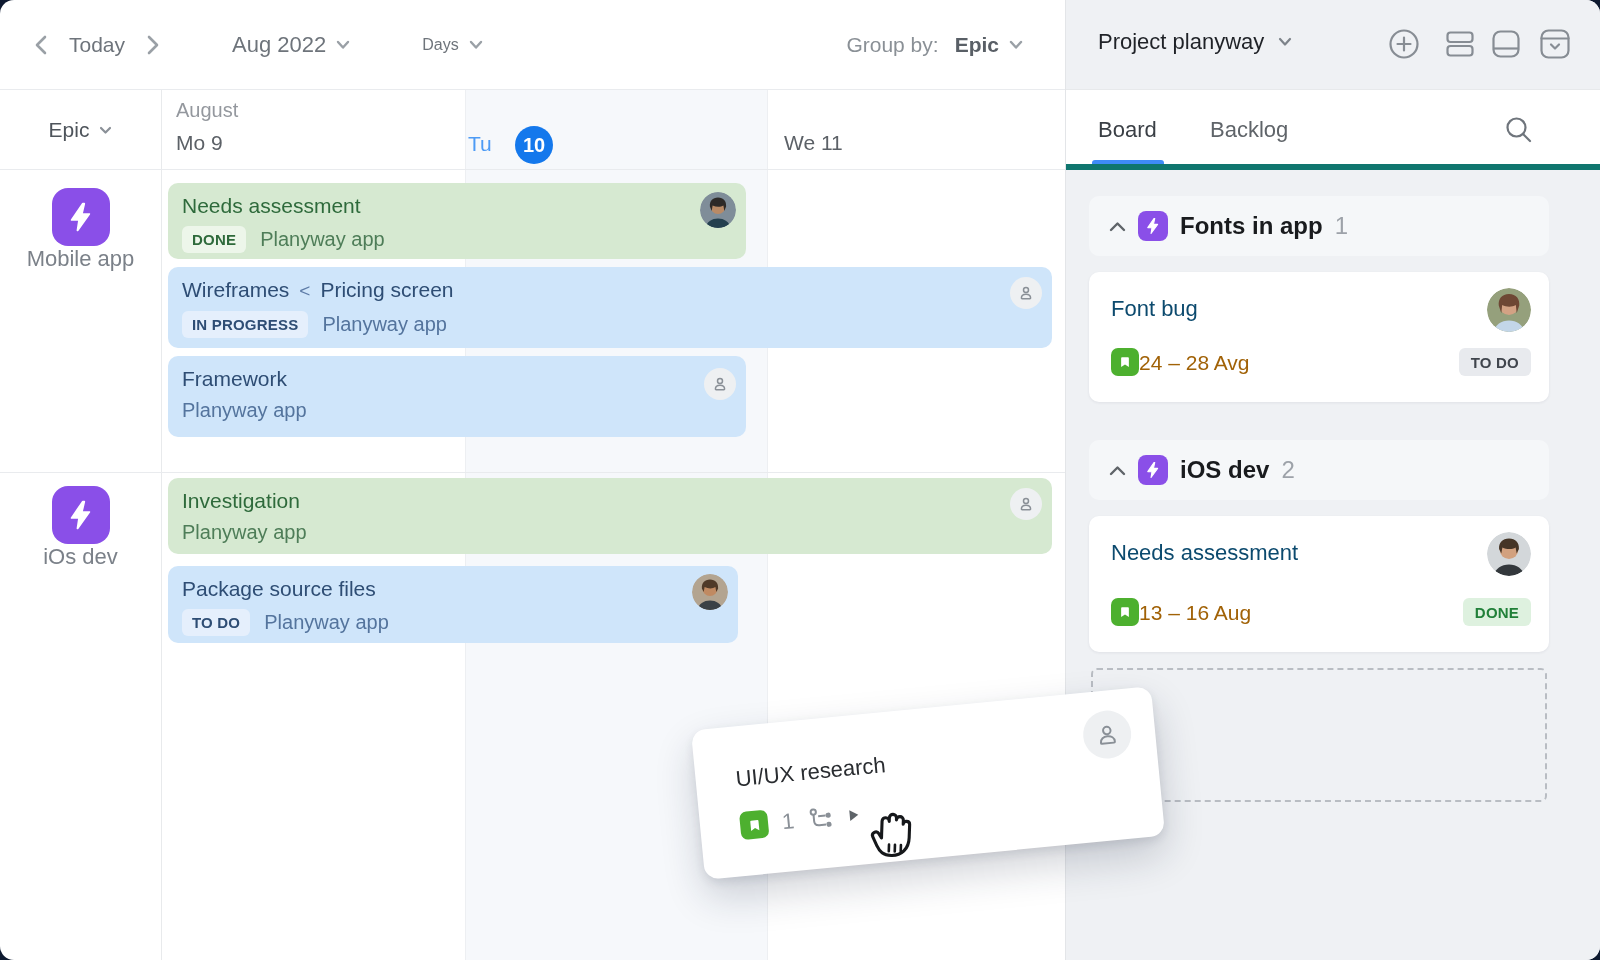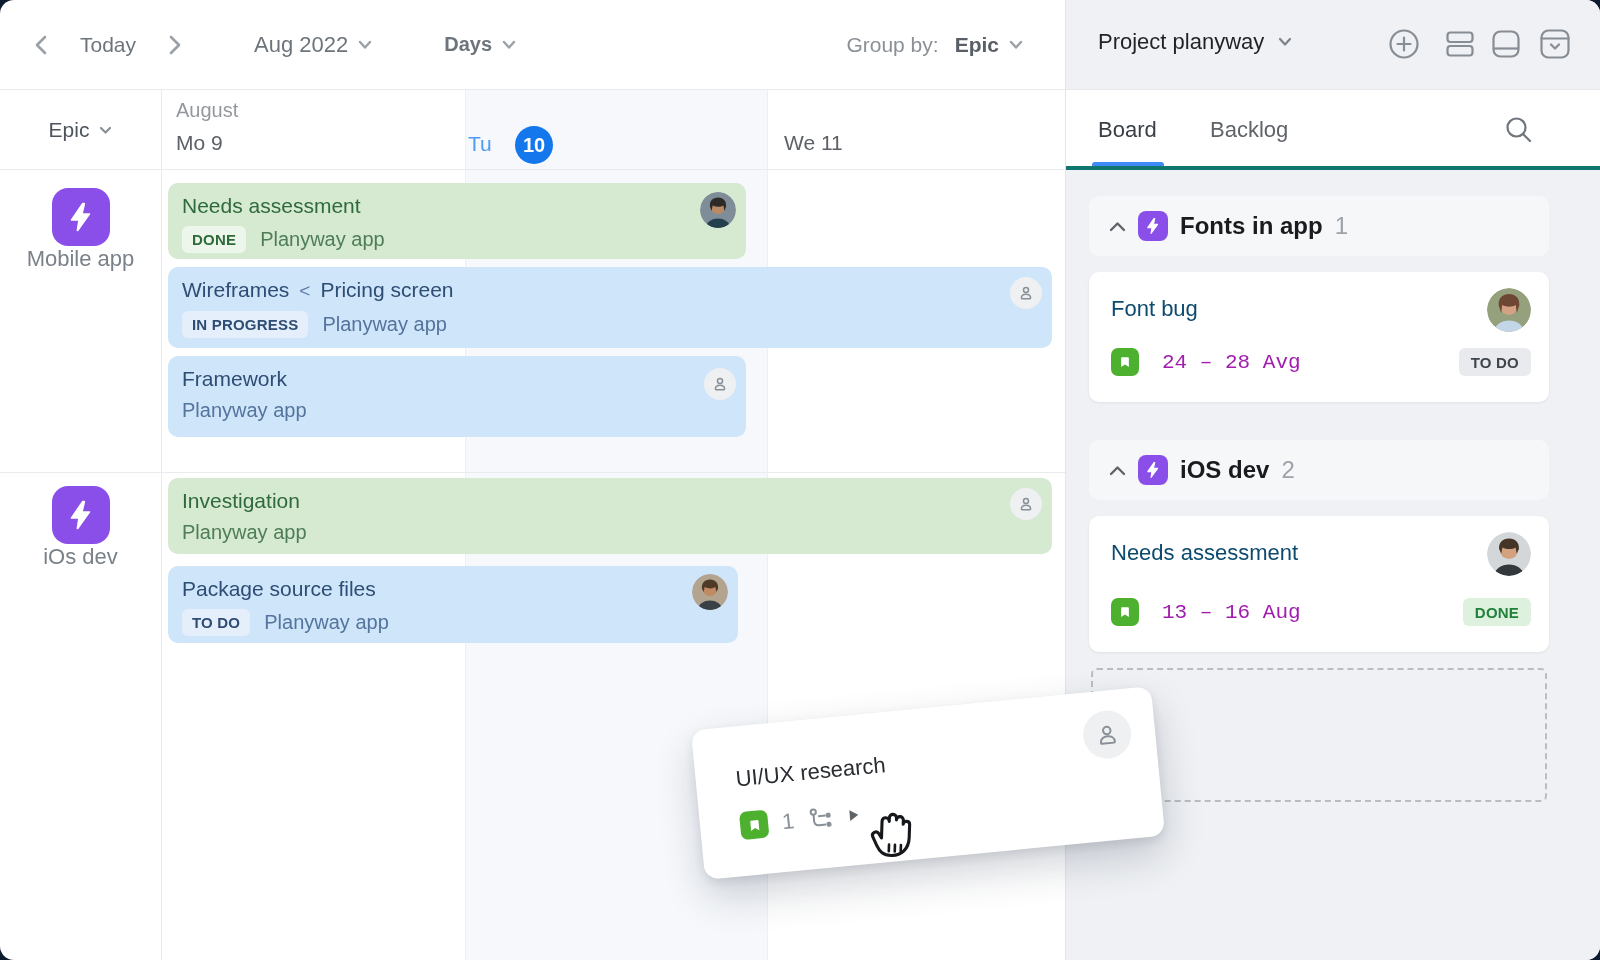--- a/index.html
+++ b/index.html
@@ -50,38 +50,38 @@
   .avatar { position:absolute; border-radius:50%; overflow:hidden; }
   .person-chip { position:absolute; width:32px; height:32px; border-radius:50%; background:#eef0f2;
                  display:flex; align-items:center; justify-content:center; }
 
   
   .panel { position:absolute; left:1065px; top:0; width:535px; height:960px; background:#eff1f4; border-left:1px solid #e3e5e8; box-sizing:border-box; }
   .p-hdr { position:absolute; left:0; top:0; width:100%; height:90px; border-bottom:1px solid #e7e9eb; box-sizing:border-box; }
   .p-title { position:absolute; left:32px; top:29px; display:flex; align-items:center; gap:14px;
              font-size:22px; font-weight:500; color:#1f2227; cursor:pointer; }
   .p-icon { position:absolute; top:28px; cursor:pointer; }
-  .tabs { position:absolute; left:0; top:90px; width:100%; height:80px; background:#fff; border-bottom:4px solid #0f766e; box-sizing:border-box; }
+  .tabs { position:absolute; left:0; top:90px; width:100%; height:80px; background:#fff; border-bottom:6px solid #0f766e; box-sizing:border-box; }
   .tab { position:absolute; top:27px; font-size:22px; cursor:pointer; }
   .tab.active { color:#3a3f45; font-weight:500; }
   .tab.idle { color:#5f6469; }
   .tab-underline { position:absolute; left:26px; bottom:0; width:72px; height:4px; background:#3e8bf7; border-radius:3px 3px 0 0; }
 
   .bgroup { position:absolute; left:23px; width:460px; height:60px; border-radius:10px; background:#f5f7f9;
             display:flex; align-items:center; gap:12px; padding:0 20px; box-sizing:border-box; cursor:pointer; }
   .bgroup .gt { font-size:24px; font-weight:700; color:#191b1e; }
   .bgroup .gc { font-size:24px; color:#9da2a9; }
   .g-icon { width:30px; height:30px; border-radius:8px; background:#8a4fe8; display:inline-flex; align-items:center; justify-content:center; }
 
   .bcard { position:absolute; left:23px; width:460px; background:#fff; border-radius:10px;
            box-shadow:0 1px 3px rgba(25,35,55,.07); cursor:pointer; }
   .bcard .ct { position:absolute; left:22px; top:24px; font-size:22px; font-weight:500; color:#0c4a6e; }
   .bm { width:28px; height:28px; border-radius:7px; background:#4db02f; display:inline-flex; align-items:center; justify-content:center; }
   .bcard .bm { position:absolute; left:22px; top:76px; }
-  .bcard .dates { position:absolute; left:73px; top:79px; font-size:21px; color:#a21caf;font-family:Liberation Mono, monospace; }
+  .bcard .dates { position:absolute; left:50px; top:79px; font-size:21px; color:#a16207; }
   .st-badge { position:absolute; right:18px; top:76px; height:28px; padding:0 12px; border-radius:6px;
               display:inline-flex; align-items:center; font-size:15px; font-weight:700; letter-spacing:.2px; }
   .st-todo { background:#e8eaee; color:#40454d; }
   .st-done { background:#def1df; color:#218039; }
   .dashed { position:absolute; left:25px; top:668px; width:456px; height:134px; border:2px dashed #b9bdc3; border-radius:6px; box-sizing:border-box; }
 
   
   .drag-card { position:absolute; left:697px; top:708px; width:462px; height:150px; background:#fff; border-radius:14px;
                transform:rotate(-5.5deg); box-shadow:0 18px 40px rgba(25,35,60,.20), 0 4px 10px rgba(25,35,60,.10); z-index:50; }
   .drag-card .dt { position:absolute; left:40px; top:40px; font-size:22px; font-weight:500; color:#2a2d31; }
@@ -101,34 +101,34 @@
   <div class="vline" style="left:465px;"></div>
   <div class="vline" style="left:767px;"></div>
   <div class="hline" style="top:472px; width:1065px;"></div>
 
   <div class="toolbar">
     <span class="nav-arrow">
       <svg width="14" height="22" viewBox="0 0 14 22">
           <polyline points="11,3 3,11 11,19" fill="none" stroke="#9aa0a6" stroke-width="2.6" stroke-linecap="round" stroke-linejoin="round"></polyline>
         </svg>
     </span>
-    <span class="tb-text" style="margin:0 28px;">Today</span>
+    <span class="tb-text" style="margin:0 17px;">Today</span>
     <span class="nav-arrow">
       <svg width="14" height="22" viewBox="0 0 14 22">
           <polyline points="3,3 11,11 3,19" fill="none" stroke="#9aa0a6" stroke-width="2.6" stroke-linecap="round" stroke-linejoin="round"></polyline>
         </svg>
     </span>
     <span class="tb-btn" style="margin-left:52px;">
       <span class="tb-text" style="font-size:22px;">Aug 2022</span>
       <svg width="14" height="10" viewBox="0 0 14 10">
           <polyline points="2,2 7,7.5 12,2" fill="none" stroke="#9aa0a6" stroke-width="2.4" stroke-linecap="round" stroke-linejoin="round"></polyline>
         </svg>
     </span>
     <span class="tb-btn" style="margin-left:56px;">
-      <span class="tb-text" style="font-size:20px;font-weight:bold;">Days</span>
+      <span class="tb-text" style="font-size:16px;">Days</span>
       <svg width="14" height="10" viewBox="0 0 14 10">
           <polyline points="2,2 7,7.5 12,2" fill="none" stroke="#9aa0a6" stroke-width="2.4" stroke-linecap="round" stroke-linejoin="round"></polyline>
         </svg>
     </span>
     <span class="tb-btn" style="margin-left:auto;">
       <span class="tb-text" style="color:#8a9096;">Group by:</span>
       <span class="tb-text" style="color:#595f66; font-weight:600; margin-left:6px;">Epic</span>
       <svg width="14" height="10" viewBox="0 0 14 10">
           <polyline points="2,2 7,7.5 12,2" fill="none" stroke="#9aa0a6" stroke-width="2.4" stroke-linecap="round" stroke-linejoin="round"></polyline>
         </svg>

